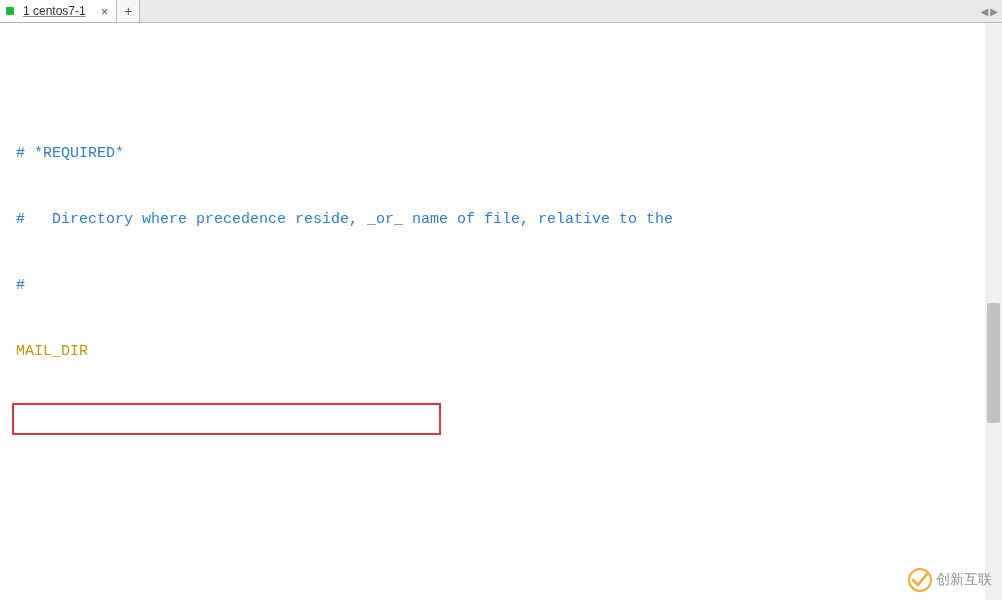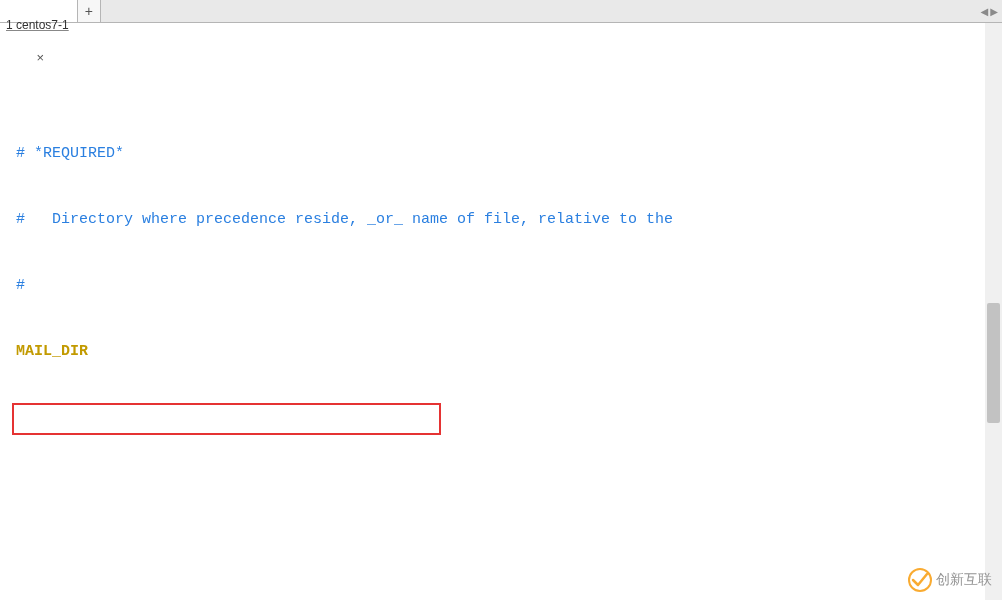--- a/index.html
+++ b/index.html
@@ -24,23 +24,22 @@
     font-family: "Segoe UI", Tahoma, sans-serif;
     font-size: 12px;
     user-select: none;
   }
   .tab {
     display: flex;
     align-items: center;
     background: #ffffff;
     border-right: 1px solid #b5b5b5;
     padding: 0 8px 0 6px;
-    gap: 18px;
+    gap: 9px;
     color: #333;
-    flex-direction: column;
   }
   .tab .dot {
     width: 8px;
     height: 8px;
     background: #18c030;
     border-radius: 1px;
     display: inline-block;
   }
   .tab .tab-label {
     text-decoration: underline;
@@ -85,21 +84,21 @@
     line-height: 22px;
     white-space: pre;
     color: #2a7fe0; 
     position: relative;
   }
   .line {
     height: 22px;
     white-space: pre;
   }
 
-  .kv-line { display: flex; font-weight: bold; }
+  .kv-line { display: flex; }
   .kv-key { display: inline-block; width: 17ch; color: #c29a00; }
   .kv-val { color: #b53030; }
 
   .blue { color: #2a7fe0; }
 
   .highlight-box {
     position: absolute;
     border: 2px solid #e53333;
     pointer-events: none;
   }

